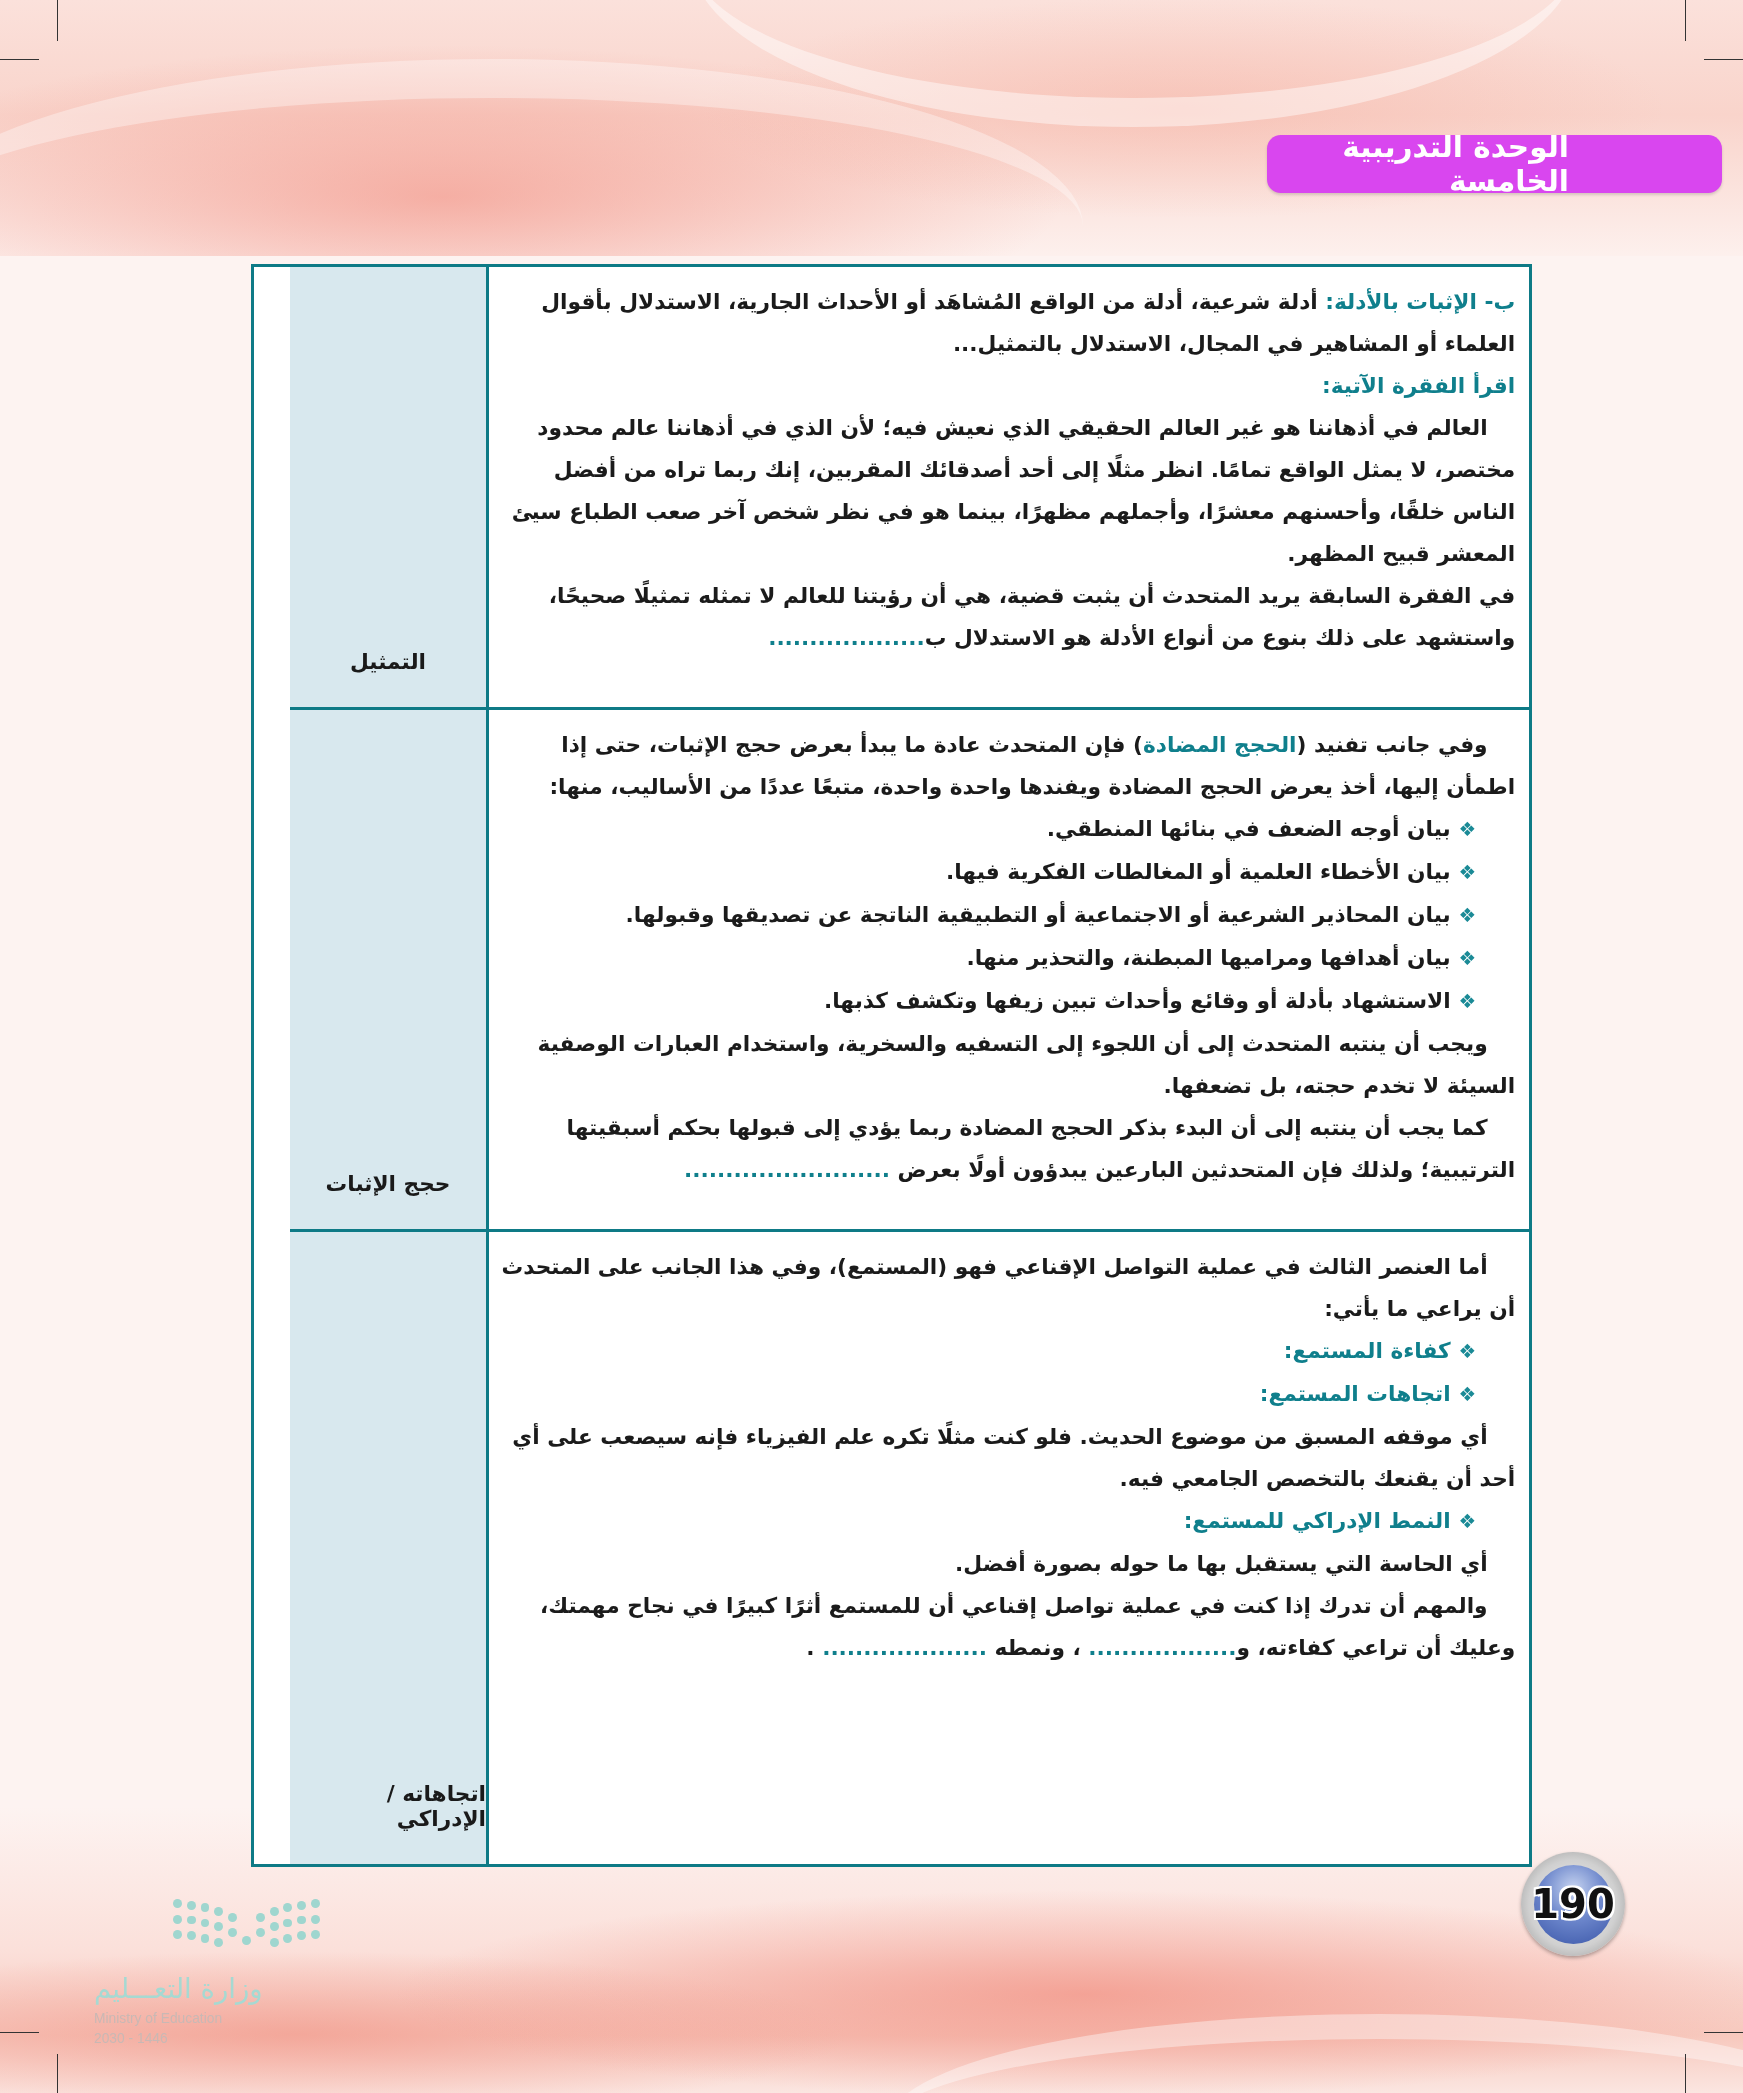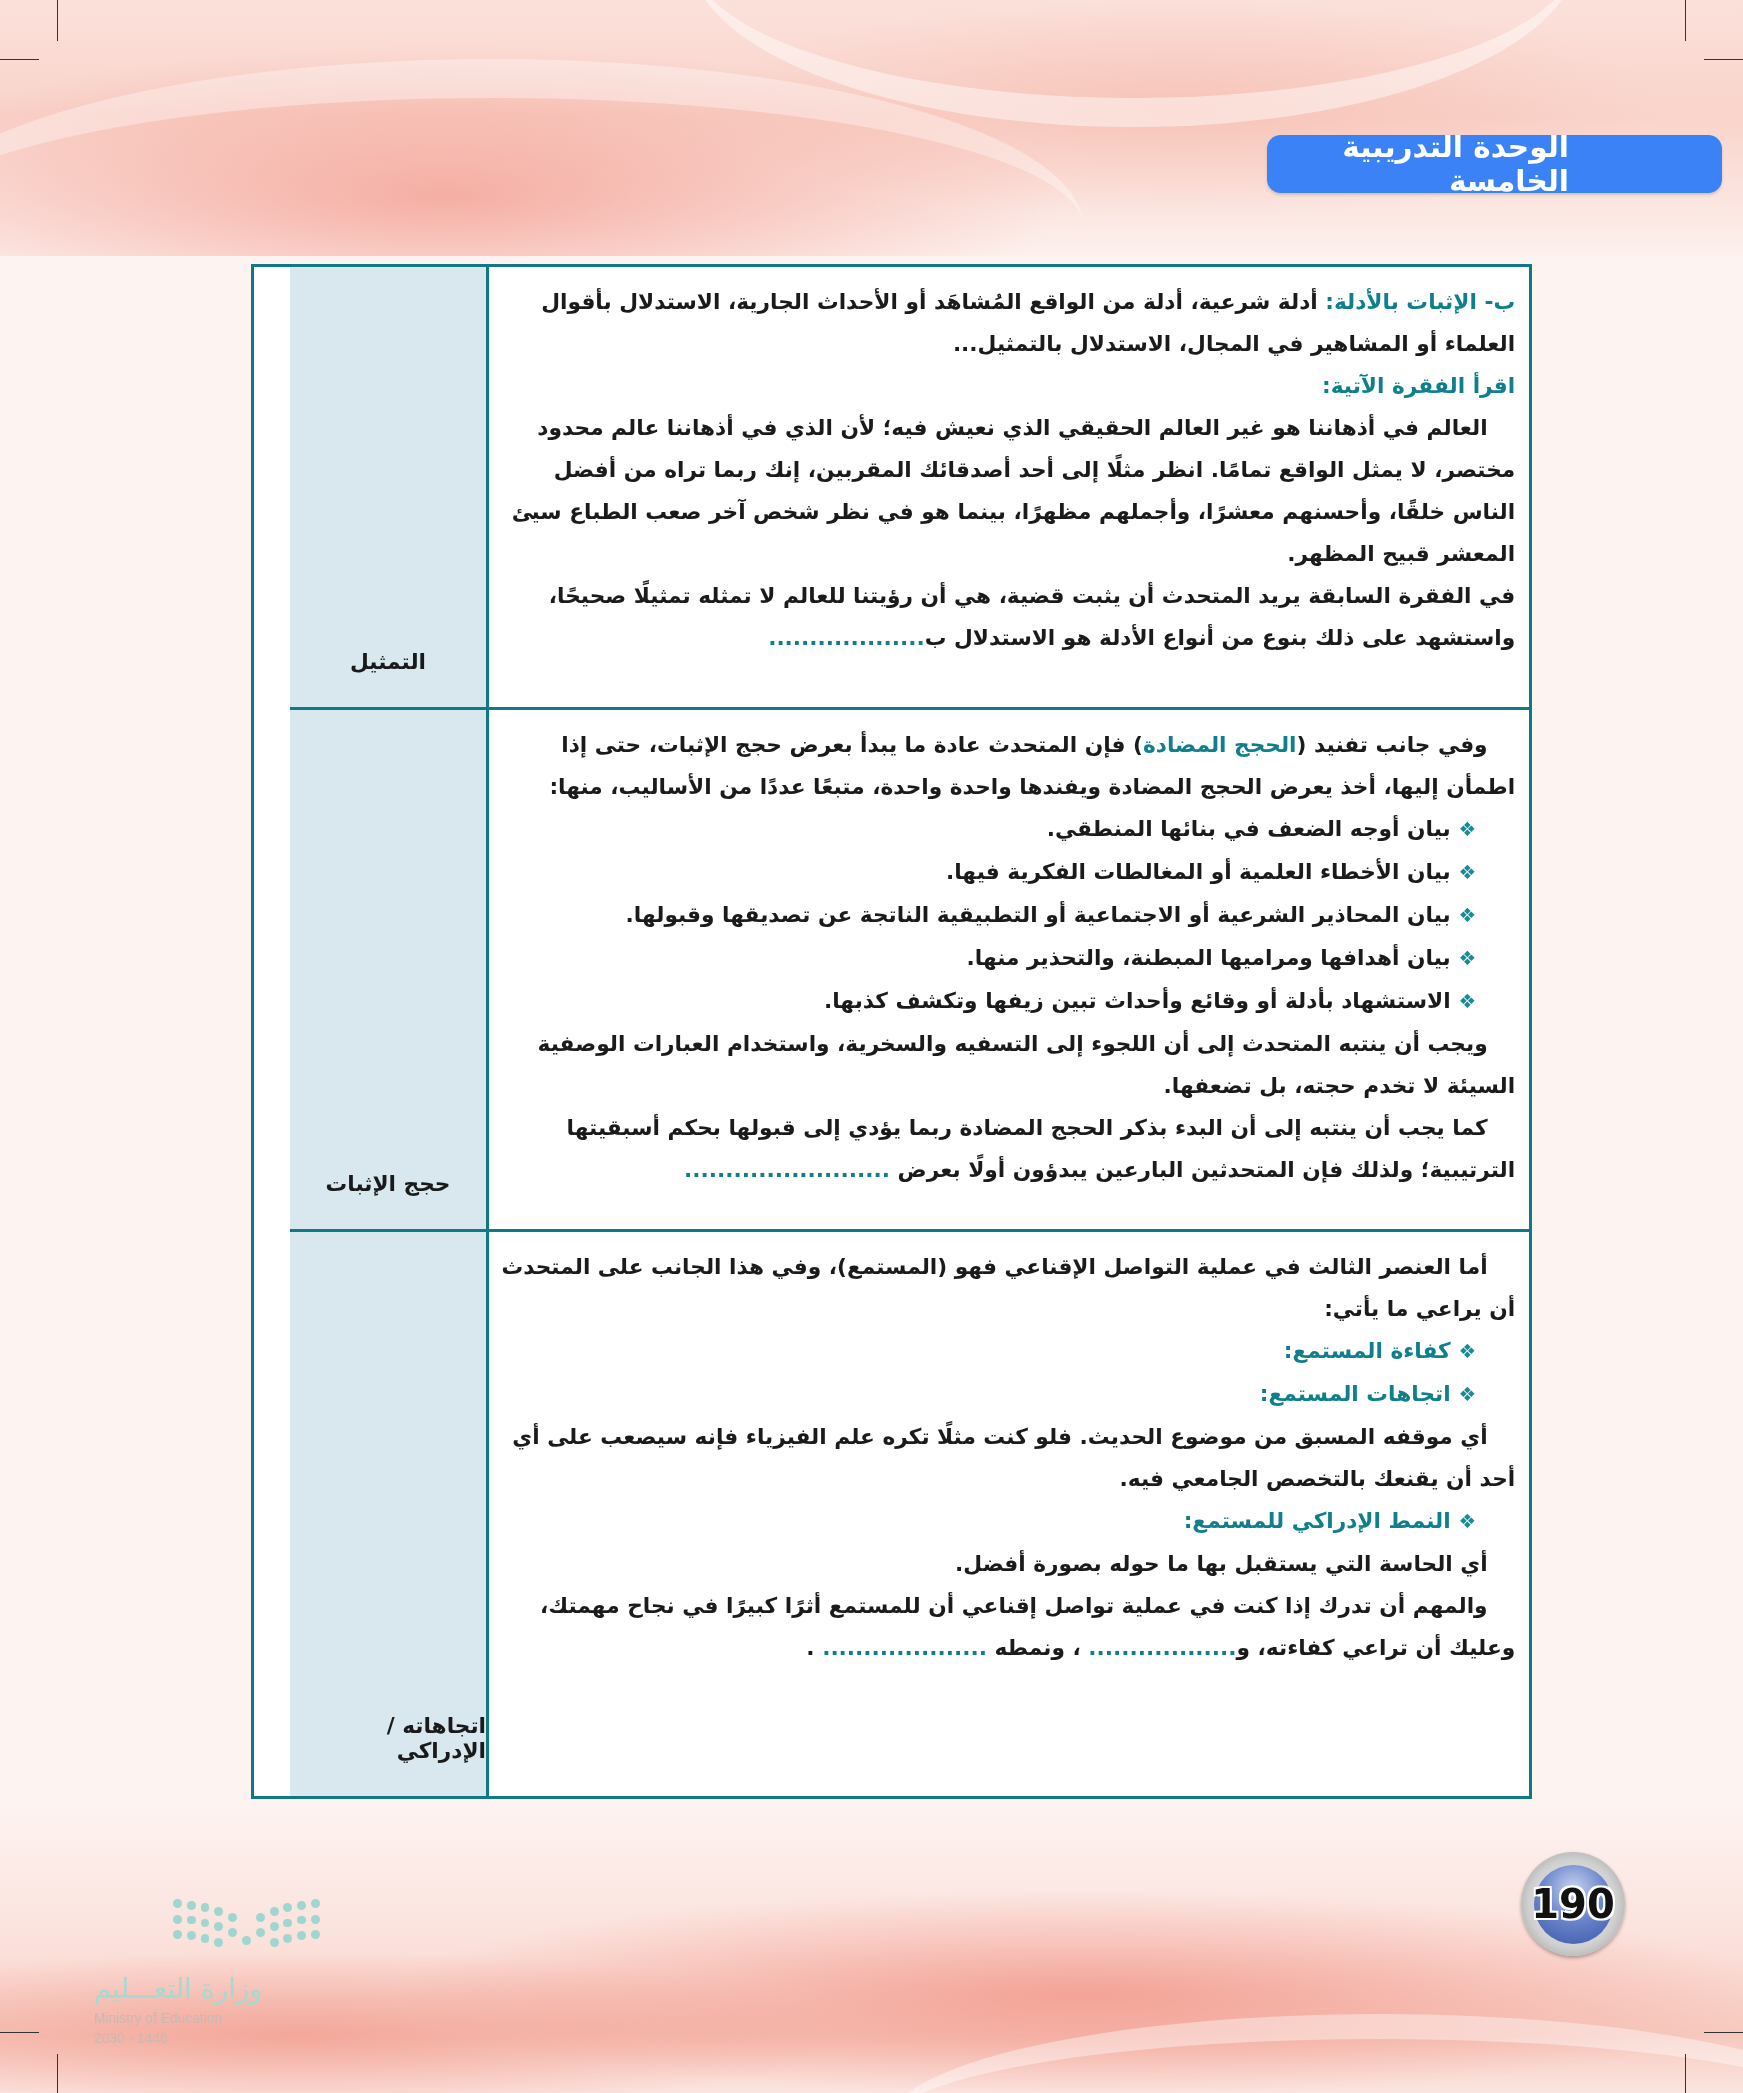--- a/index.html
+++ b/index.html
@@ -31,21 +31,21 @@
       linear-gradient(180deg, #fdf3f1 0%, #fbe0da 50%, #f7c8bd 80%, #fbe6e1 100%);
   }
   .bg-bottom .wave3 {
     position:absolute; left:887px; top:207px; width:985px; height:197px;
     border-radius:50%; border-top:25.6px solid rgba(255,255,255,0.4);
   }
   .crop { position:absolute; background:#333; }
 
   .unit-badge {
     position:absolute; left:1267px; top:135px; width:455px; height:58px;
-    background:#3b82f6; border-radius:13.8px;
+    background:#d946ef; border-radius:13.8px;
     box-shadow:0 2px 3px rgba(0,0,0,0.15);
     display:flex; align-items:center; justify-content:flex-end;
     padding-right:153px; box-sizing:border-box;
   }
   .unit-badge span {
     color:#fff; font-weight:bold; font-size:29.6px; direction:rtl;
     font-family:"DejaVu Sans", sans-serif;
   }
 
   .lesson-table {
@@ -169,21 +169,21 @@
       <p class="p indent">ويجب أن ينتبه المتحدث إلى أن اللجوء إلى التسفيه والسخرية، واستخدام العبارات الوصفية السيئة لا تخدم حجته، بل تضعفها.</p>
       <p class="p indent">
         <span>كما يجب أن ينتبه إلى أن البدء بذكر الحجج المضادة ربما يؤدي إلى قبولها بحكم أسبقيتها الترتيبية؛ ولذلك فإن المتحدثين البارعين يبدؤون أولًا بعرض </span><span class="blank">.........................</span>
       </p>
     </div>
     <div class="answer-cell">
       <span>حجج الإثبات</span>
     </div>
   </div>
 
-  <div class="row" style="height:564px;">
+  <div class="row" style="height:632px;">
     <div class="content-cell">
       <p class="p indent">أما العنصر الثالث في عملية التواصل الإقناعي فهو (المستمع)، وفي هذا الجانب على المتحدث أن يراعي ما يأتي:</p>
 
       <p class="p sub-head"><span class="bullet">❖</span><span>كفاءة المستمع:</span></p>
 
       <p class="p sub-head"><span class="bullet">❖</span><span>اتجاهات المستمع:</span></p>
       <p class="p indent">أي موقفه المسبق من موضوع الحديث. فلو كنت مثلًا تكره علم الفيزياء فإنه سيصعب على أي أحد أن يقنعك بالتخصص الجامعي فيه.</p>
 
       <p class="p sub-head"><span class="bullet">❖</span><span>النمط الإدراكي للمستمع:</span></p>
       <p class="p indent">أي الحاسة التي يستقبل بها ما حوله بصورة أفضل.</p>

